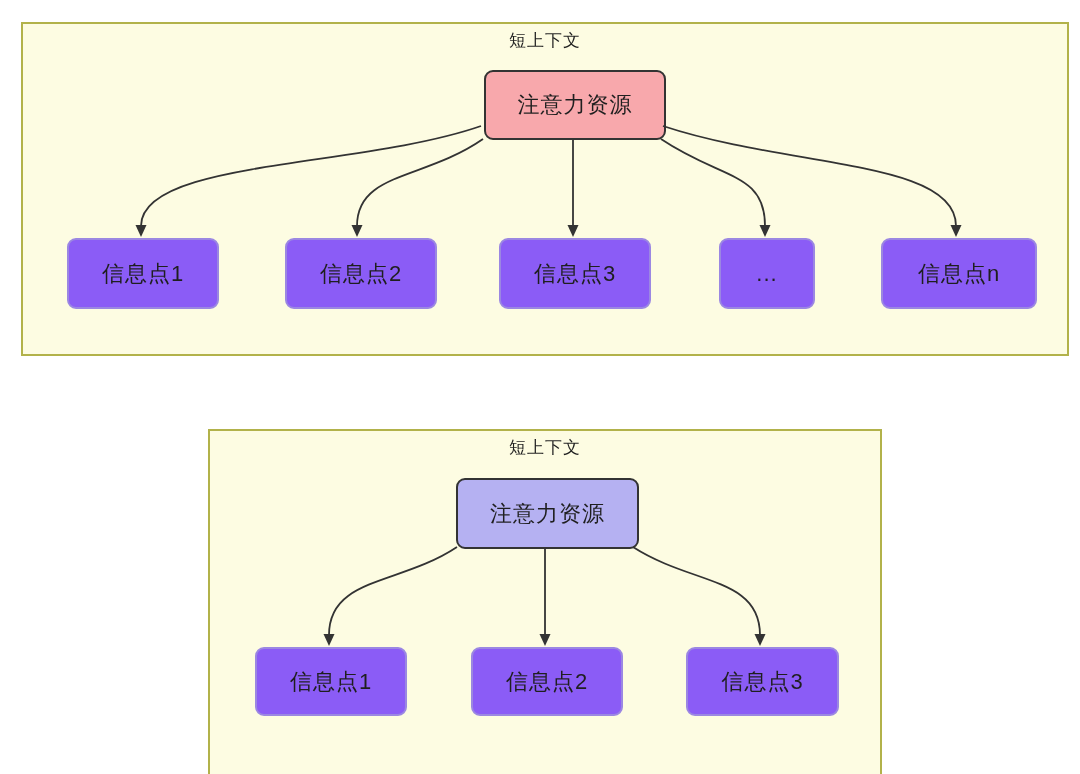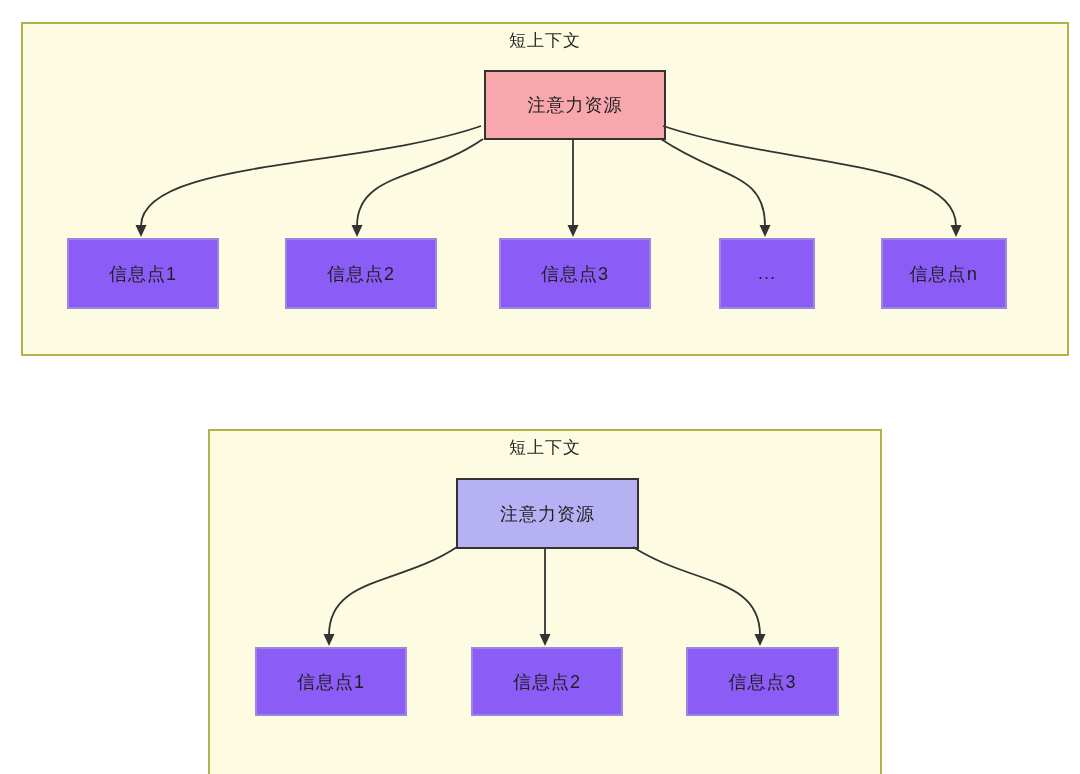--- a/index.html
+++ b/index.html
@@ -30,42 +30,43 @@
     font-weight: 500;
     color: #1f1f1f;
     letter-spacing: 1px;
   }
 
   .node {
     position: absolute;
     display: flex;
     align-items: center;
     justify-content: center;
-    font-size: 18px;
+    font-size: 22px;
     font-weight: 500;
     color: #1f1f1f;
     letter-spacing: 1px;
+    border-radius: 9px;
   }
 
   .root-node { border: 2px solid #333333; }
   #long-root  { left: 461px; top: 46px; width: 182px; height: 70px; background: #f8a8ac; }
   #short-root { left: 246px; top: 47px; width: 183px; height: 71px; background: #b5b1f2; }
 
   .child-node {
     background: #8b5cf6;
     border: 2px solid #9b87e2;
     top: 214px;
     width: 152px;
     height: 71px;
   }
   .lc1 { left: 44px;  }
   .lc2 { left: 262px; }
   .lc3 { left: 476px; }
   .lc4 { left: 696px; width: 96px; }
-  .lc5 { left: 858px; width: 126px; font-family: Liberation Mono, monospace; }
+  .lc5 { left: 858px; width: 156px; }
 
   #sg-short .child-node { top: 216px; height: 69px; }
   .sc1 { left: 45px;  }
   .sc2 { left: 261px; }
   .sc3 { left: 476px; width: 153px; }
 
   .arrows {
     position: absolute;
     left: 0; top: 0;
     width: 1080px; height: 774px;

